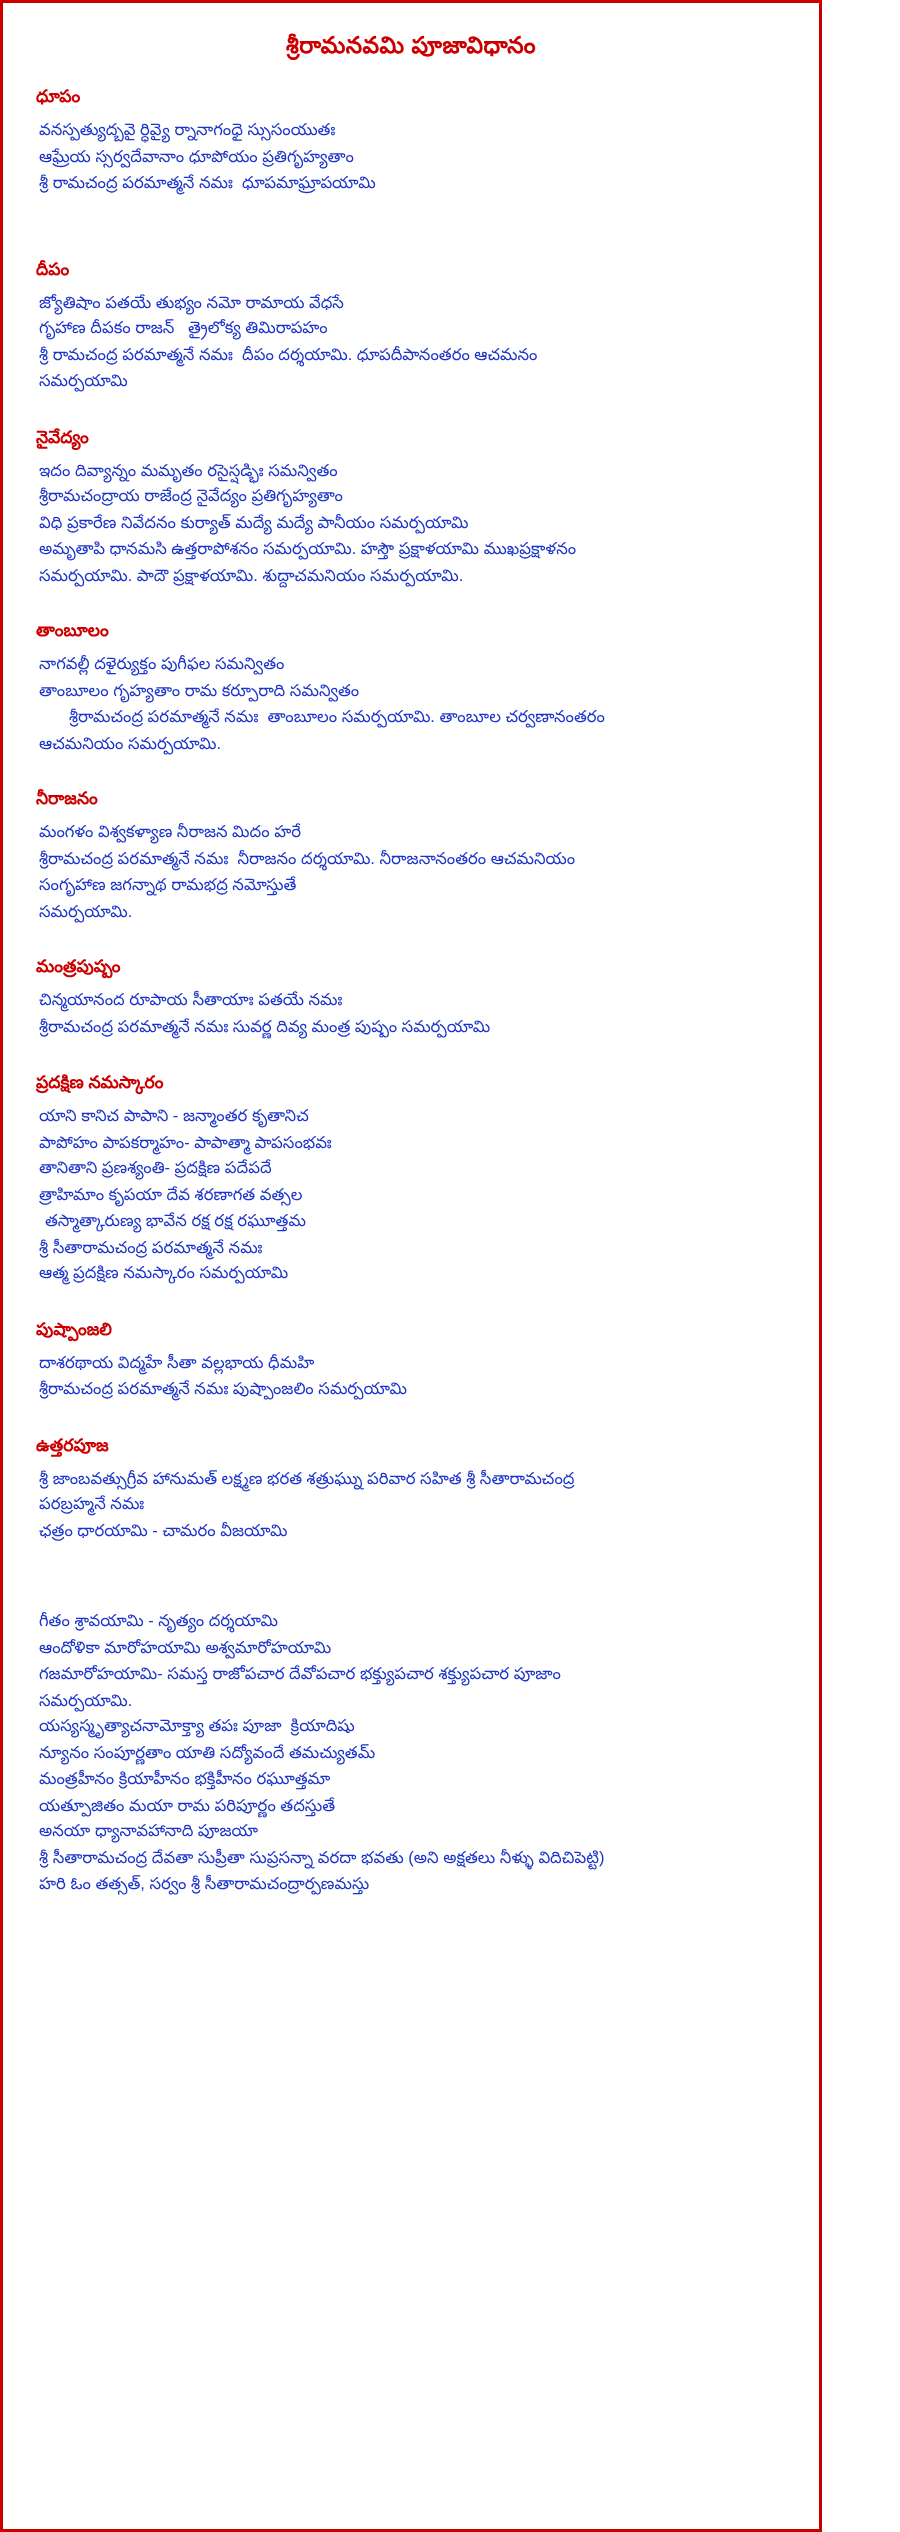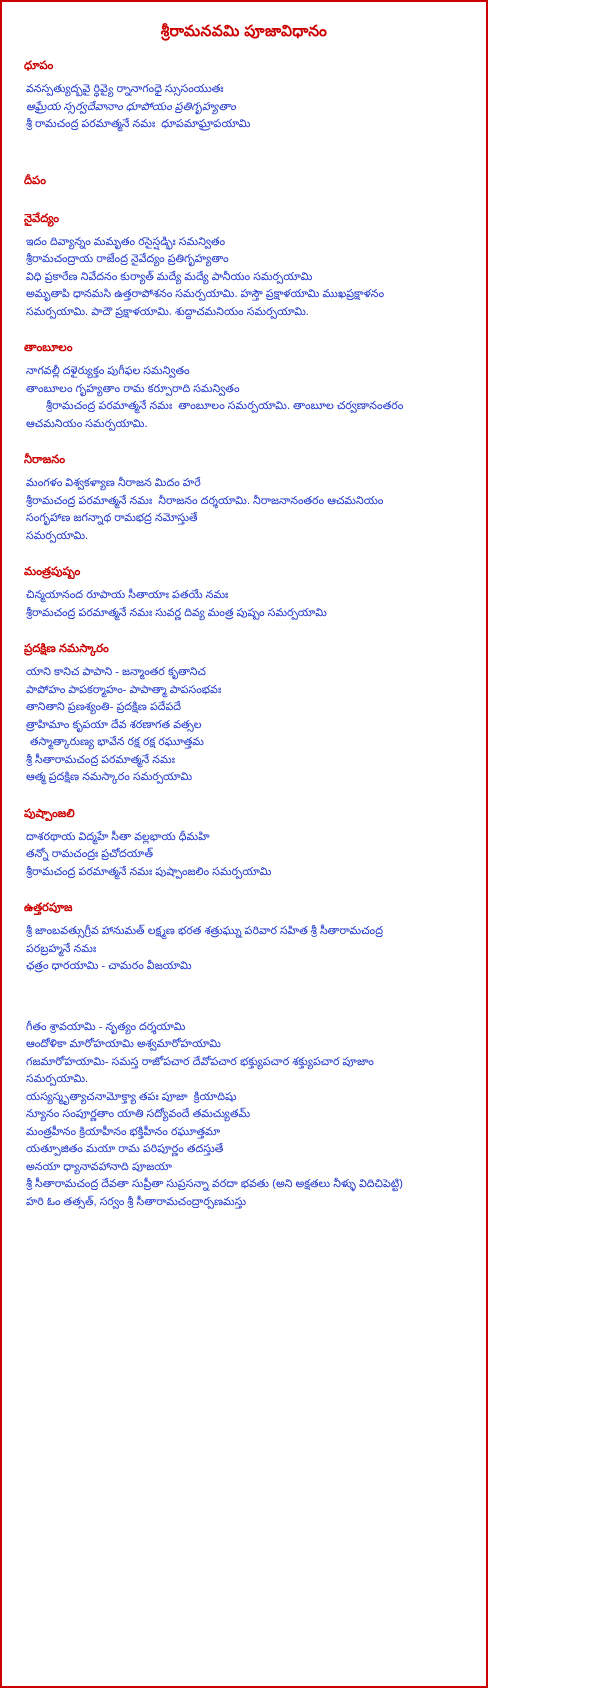--- a/index.html
+++ b/index.html
@@ -3,21 +3,21 @@
 <meta charset="utf-8">
 <style>
   * { box-sizing: border-box; }
   html, body { margin:0; padding:0; }
   body {
     width:600px;
     background:#ffffff;
     font-family:"Liberation Sans", sans-serif;
   }
   #page {
-    width:488px;
+    width:548px;
     min-height:1688px;
     background:#ffffff;
     border:2px solid #cc0000;
     padding:14px 18px 18px 18px;
   }
   .doc-title {
     text-align:center;
     color:#cc0000;
     font-size:15.5px;
     font-weight:bold;
@@ -46,27 +46,33 @@
 
 <div id="page" style="border-color: rgb(204, 0, 0); background: rgb(255, 255, 255);">
 
   <div class="doc-title" style="color: rgb(204, 0, 0);">శ్రీరామనవమి పూజావిధానం</div>
 
   <div id="sections">
       <div class="section">
         <div class="section-heading" style="color: rgb(204, 0, 0);">ధూపం</div>
         <div class="section-lines">
           <div class="line" style="color: rgb(26, 51, 204);">వనస్పత్యుద్బవై ర్ధివ్యై ర్నానాగంధై స్సుసంయుతః</div>
-          <div class="line" style="color: rgb(26, 51, 204); font-style: italic;">ఆఘ్రేయ స్సర్వదేవానాం ధూపోయం ప్రతిగృహ్యతాం</div>
+          <div class="line" style="color: rgb(26, 51, 204);">ఆఘ్రేయ స్సర్వదేవానాం ధూపోయం ప్రతిగృహ్యతాం</div>
           <div class="line" style="color: rgb(26, 51, 204);">శ్రీ రామచంద్ర పరమాత్మనే నమః  ధూపమాఘ్రాపయామి</div>
         </div>
       </div>
       <div class="spacer-sm"></div>
       <div class="section">
         <div class="section-heading" style="color: rgb(204, 0, 0); margin-top: 20px;">దీపం</div>
+        <div class="section-lines">
+          <div class="line" style="color: rgb(26, 51, 204);">జ్యోతిషాం పతయే తుభ్యం నమో రామాయ వేధసే</div>
+          <div class="line" style="color: rgb(26, 51, 204);">గృహాణ దీపకం రాజన్   త్రైలోక్య తిమిరాపహం</div>
+          <div class="line" style="color: rgb(26, 51, 204);">శ్రీ రామచంద్ర పరమాత్మనే నమః  దీపం దర్శయామి. ధూపదీపానంతరం ఆచమనం</div>
+          <div class="line" style="color: rgb(26, 51, 204);">సమర్పయామి</div>
+        </div>
       </div>
       <div class="spacer-sm"></div>
       <div class="section">
         <div class="section-heading" style="color: rgb(204, 0, 0);">నైవేద్యం</div>
         <div class="section-lines">
           <div class="line" style="color: rgb(26, 51, 204);">ఇదం దివ్యాన్నం మమృతం రసైస్షడ్భిః సమన్వితం</div>
           <div class="line" style="color: rgb(26, 51, 204);">శ్రీరామచంద్రాయ రాజేంద్ర నైవేద్యం ప్రతిగృహ్యతాం</div>
           <div class="line" style="color: rgb(26, 51, 204);">విధి ప్రకారేణ నివేదనం కుర్యాత్ మద్యే మద్యే పానీయం సమర్పయామి</div>
           <div class="line" style="color: rgb(26, 51, 204);">అమృతాపి ధానమసి ఉత్తరాపోశనం సమర్పయామి. హస్తౌ ప్రక్షాళయామి ముఖప్రక్షాళనం</div>
           <div class="line" style="color: rgb(26, 51, 204);">సమర్పయామి. పాదౌ ప్రక్షాళయామి. శుద్దాచమనియం సమర్పయామి.</div>
@@ -111,21 +117,20 @@
           <div class="line" style="color: rgb(26, 51, 204); margin-left: 10px;">తస్మాత్కారుణ్య భావేన రక్ష రక్ష రఘూత్తమ</div>
           <div class="line" style="color: rgb(26, 51, 204);">శ్రీ సీతారామచంద్ర పరమాత్మనే నమః</div>
           <div class="line" style="color: rgb(26, 51, 204);">ఆత్మ ప్రదక్షిణ నమస్కారం సమర్పయామి</div>
         </div>
       </div>
       <div class="spacer-sm"></div>
       <div class="section">
         <div class="section-heading" style="color: rgb(204, 0, 0);">పుష్పాంజలి</div>
         <div class="section-lines">
           <div class="line" style="color: rgb(26, 51, 204);">దాశరథాయ విద్మహే సీతా వల్లభాయ ధీమహి</div>
-          <div class="line" style="color: rgb(26, 51, 204);">తన్నో రామచంద్రః ప్రచోదయాత్</div>
           <div class="line" style="color: rgb(26, 51, 204);">శ్రీరామచంద్ర పరమాత్మనే నమః పుష్పాంజలిం సమర్పయామి</div>
         </div>
       </div>
       <div class="spacer-sm"></div>
       <div class="section">
         <div class="section-heading" style="color: rgb(204, 0, 0);">ఉత్తరపూజ</div>
         <div class="section-lines">
           <div class="line" style="color: rgb(26, 51, 204);">శ్రీ జాంబవత్సుగ్రీవ హానుమత్ లక్ష్మణ భరత శత్రుఘ్ను పరివార సహిత శ్రీ సీతారామచంద్ర</div>
           <div class="line" style="color: rgb(26, 51, 204);">పరబ్రహ్మనే నమః</div>
           <div class="line" style="color: rgb(26, 51, 204);">ఛత్రం ధారయామి - చామరం వీజయామి</div>

